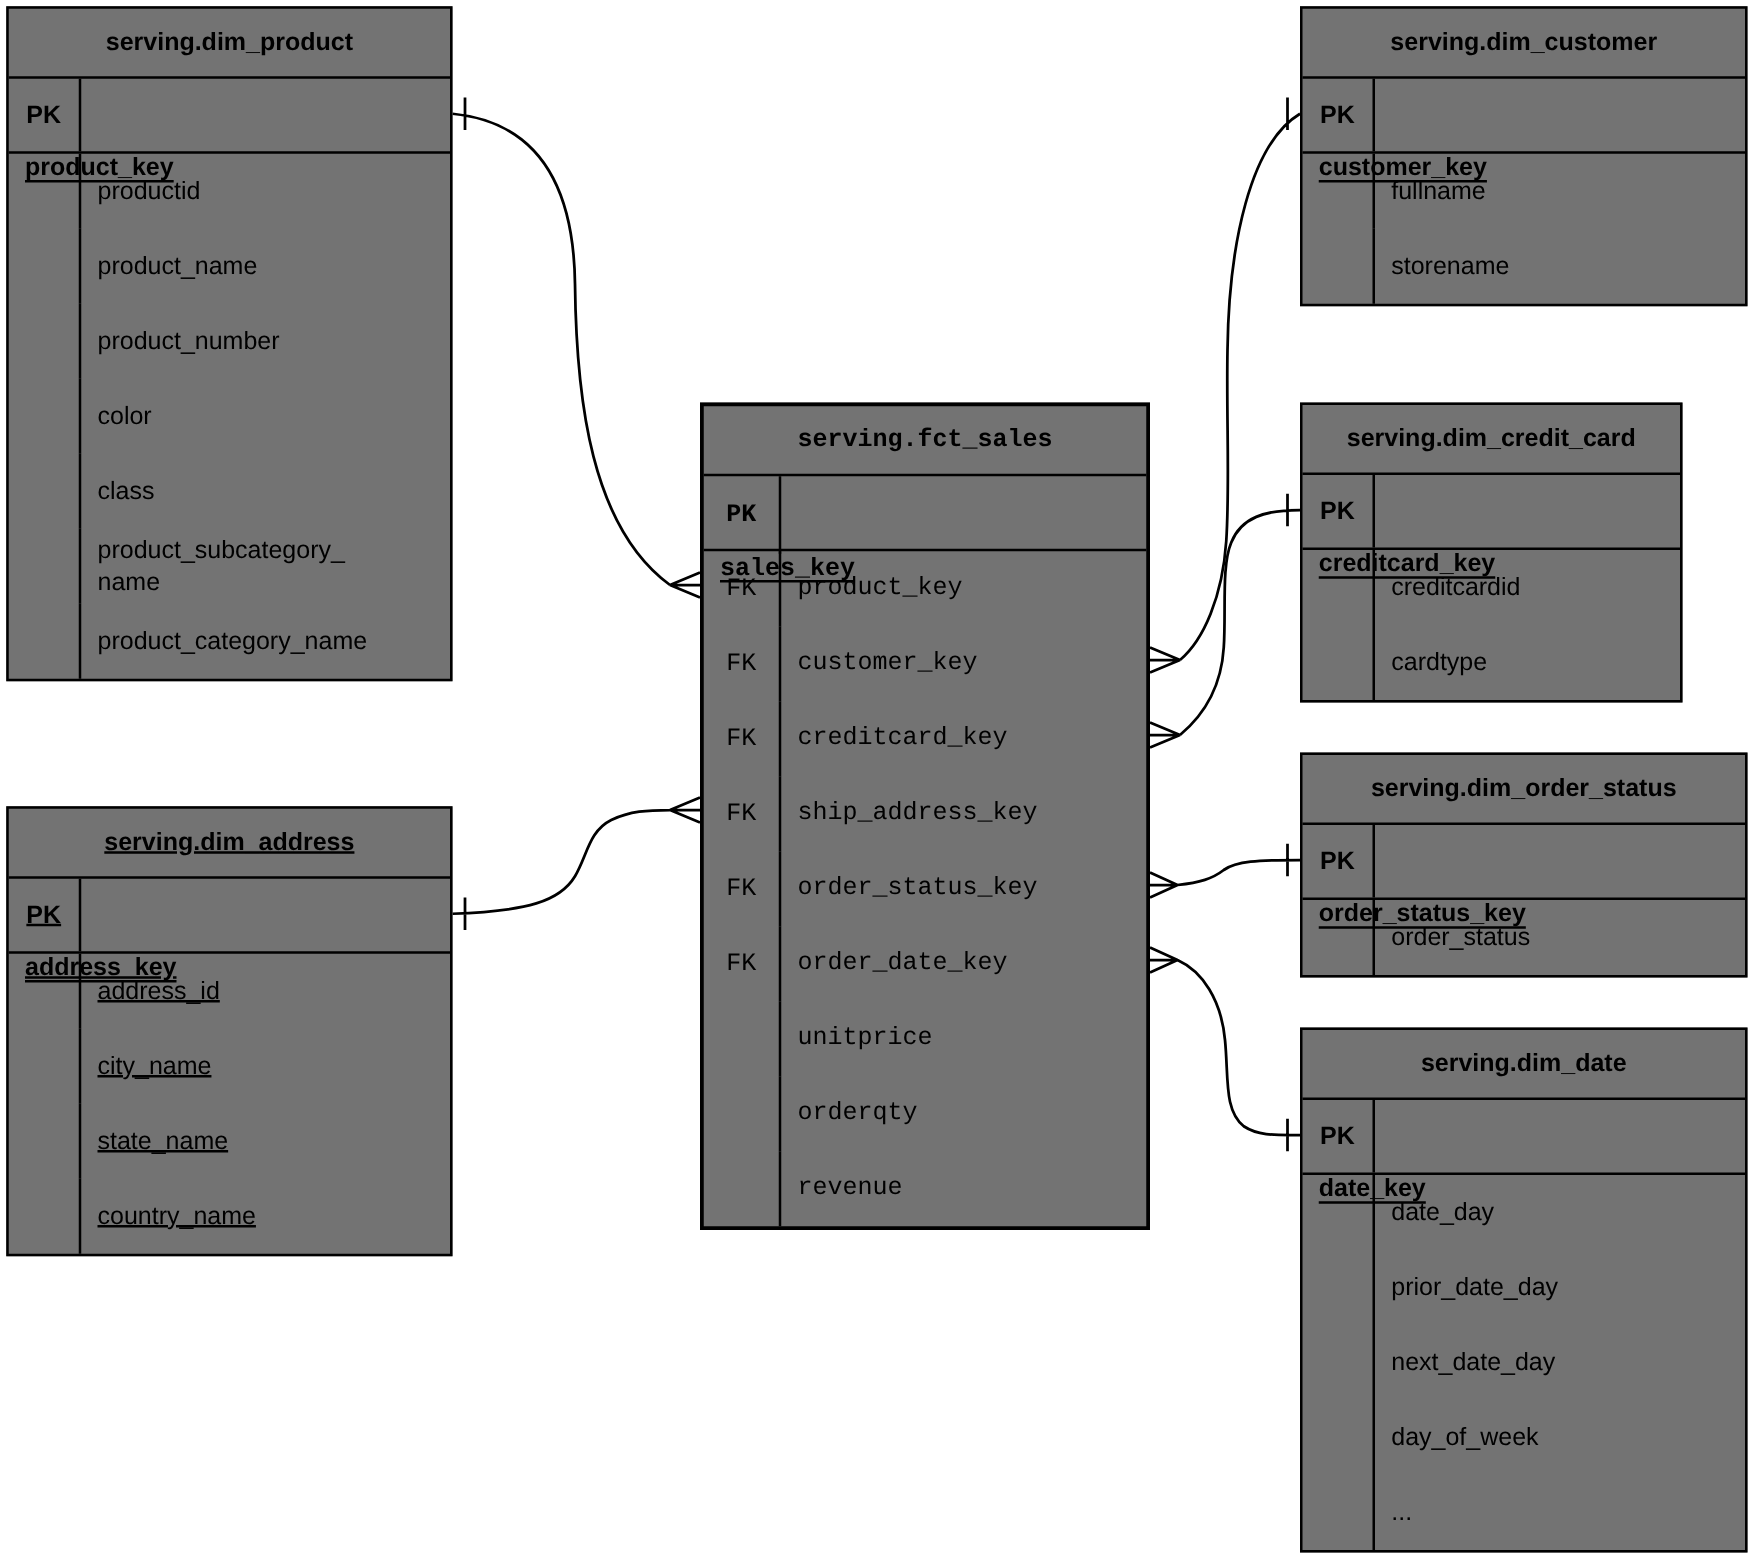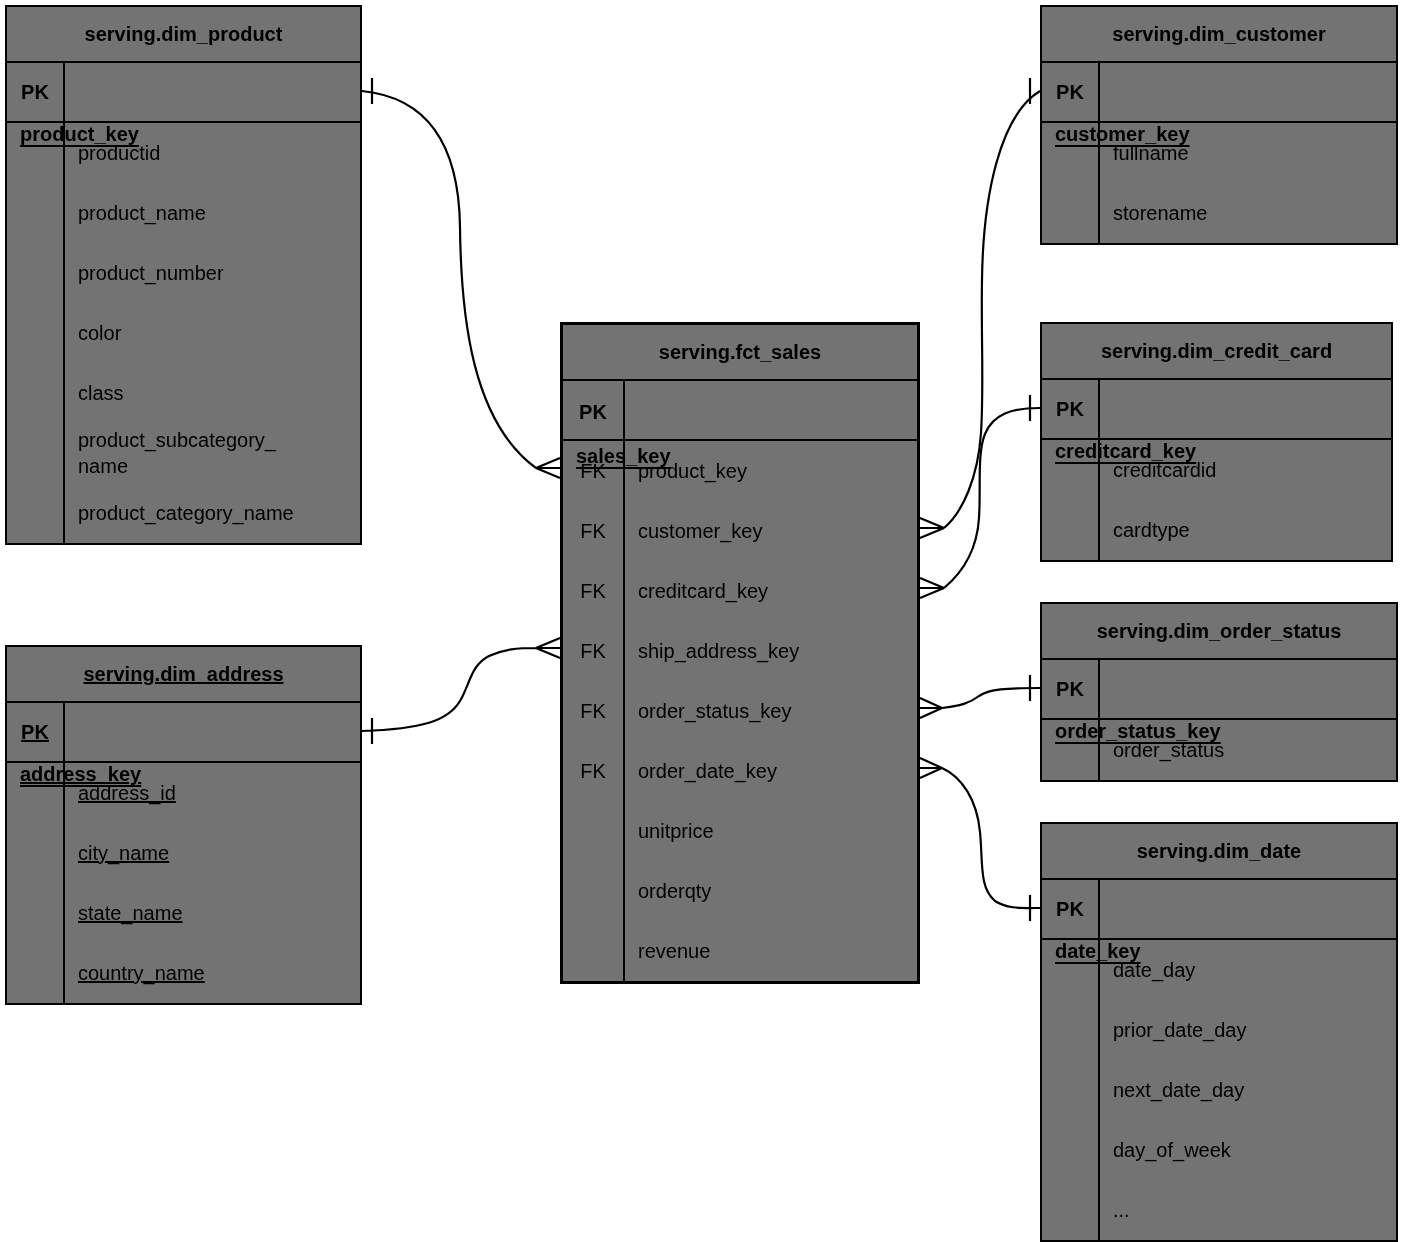--- a/index.html
+++ b/index.html
@@ -20,21 +20,21 @@
     stroke-width: 2.2;
     stroke-linecap: butt;
     stroke-linejoin: miter;
   }
   .etable {
     position: absolute;
     background: #737373;
     border: 2px solid #000000;
     box-sizing: border-box;
   }
-  .etable.fct { border-width: 3px; }
+  .etable.fct { border-width: 3px; font-family: Liberation Mono, monospace; }
   .t-header {
     height: 56px;
     border-bottom: 2px solid #000000;
     display: flex; align-items: center; justify-content: center;
     font-weight: bold;
     font-size: 20px;
     box-sizing: border-box;
   }
   .t-row {
     display: flex;
@@ -216,21 +216,21 @@
   <div class="t-row">
     <div class="key-cell"></div>
     <div class="field-cell">fullname</div>
   </div>
   <div class="t-row">
     <div class="key-cell"></div>
     <div class="field-cell">storename</div>
   </div>
 </div>
 
-<div class="etable" style="left:1040px; top:322px; width:353px;">
+<div class="etable" style="left:1040px; top:322px; width:306px;">
   <div class="t-header">serving.dim_credit_card</div>
   <div class="t-row pk-row">
     <div class="key-cell pk-tag">PK</div>
     <div class="field-cell pk-field">creditcard_key</div>
   </div>
   <div class="t-row">
     <div class="key-cell"></div>
     <div class="field-cell">creditcardid</div>
   </div>
   <div class="t-row">

